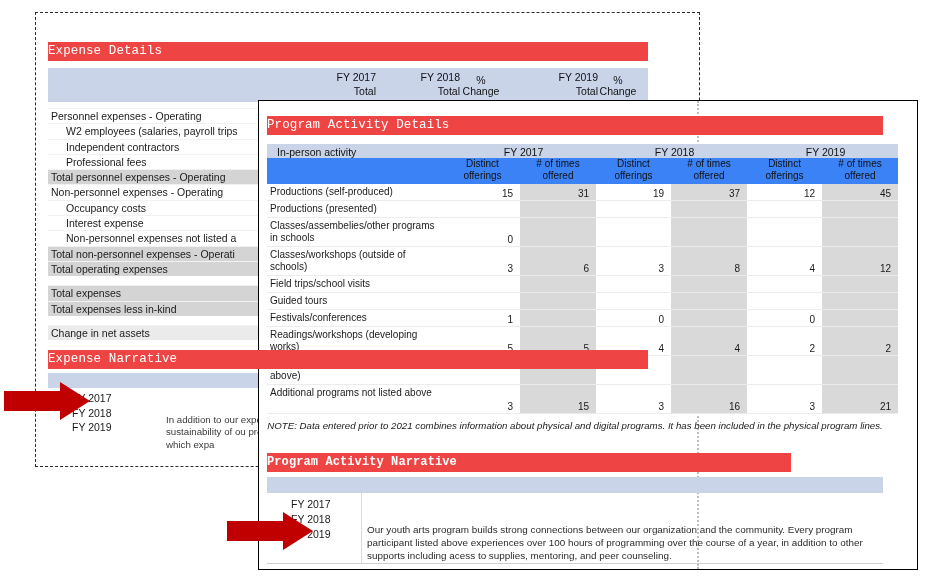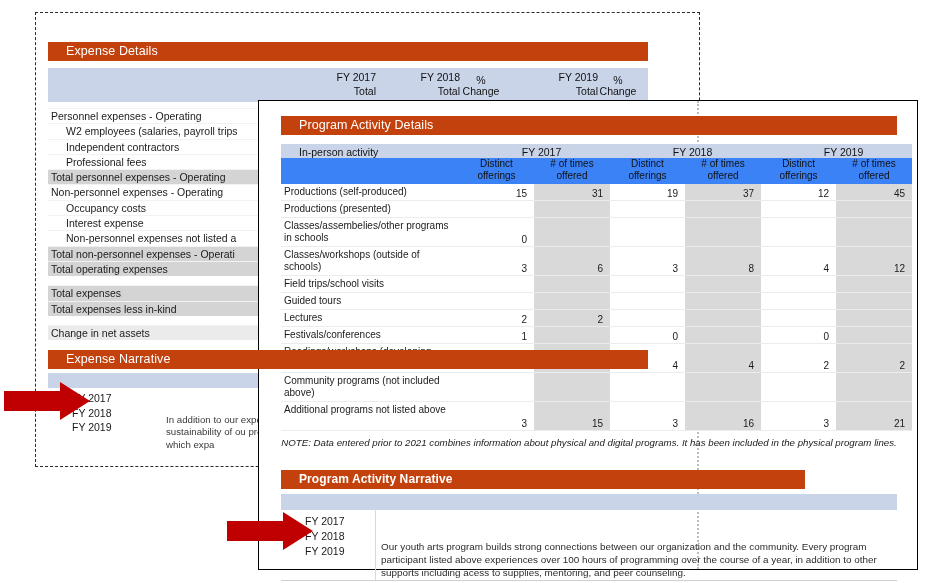--- a/index.html
+++ b/index.html
@@ -12,23 +12,23 @@
   #back-page{left:35px;top:12px;width:665px;height:455px;
              border:1px dashed #2b2b2b;}
   #front-page{left:258px;top:100px;width:660px;height:470px;
               border:1.5px solid #000000;box-shadow:0 0 0 0 #fff;}
 
   
   .split-guide{position:absolute;top:0;bottom:0;width:0;
                border-left:2px dotted #bdbdbd;}
 
   
-  .title-bar{background:#c2410c;color:#ffffff;font-size:12.5px;
-             padding:2px 0 3px 18px;letter-spacing:.1px;
-             box-sizing:border-box;position:relative;z-index:3;}
+  .title-bar{background:#ef4444;color:#ffffff;font-size:12.5px;
+             padding:2px 0 3px 0;letter-spacing:.1px;
+             box-sizing:border-box;position:relative;z-index:3;font-family:Liberation Mono, monospace;}
   .title-bar.bold{font-weight:bold;font-size:12px;}
 
   
   table{border-collapse:collapse;width:100%;table-layout:fixed;}
 
   
   #back-page .inner{position:absolute;left:12px;top:29px;width:630px;}
   #bk-head{height:34px;background:#c9d4e8;position:relative;}
   #bk-head .cell{position:absolute;font-size:10.5px;color:#111;
                  text-align:right;line-height:12px;}
@@ -39,27 +39,27 @@
   #bk-rows .tot{background:#d4d4d4;}
   #bk-rows .sub{background:#ebebeb;}
   #bk-rows .spacer{height:9px;background:#ffffff;border:0;}
   #bk-narr-band{height:15px;background:#c9d4e8;margin-top:4px;}
   #bk-narr{position:relative;font-size:10.5px;color:#1a1a1a;padding-top:3px;}
   #bk-narr .yr{padding-left:24px;height:14.5px;line-height:14.5px;}
   #bk-narr .txt{position:absolute;left:118px;top:26px;width:150px;
                 font-size:9.7px;line-height:12.3px;color:#3a3a3a;}
 
   
-  #front-page .inner{position:absolute;left:22px;top:15px;width:630px;}
+  #front-page .inner{position:absolute;left:8px;top:15px;width:630px;}
   #pa-table{margin-top:0;}
   #pa-table col.lbl{width:178px;}
   #pa-table col.dv{width:75px;}
   #pa-table col.to{width:76px;}
   #pa-table .yrhdr td{background:#c9d4e8;font-size:10.5px;color:#111;
-                      padding:2px 4px 0 18px;text-align:center;}
+                      padding:2px 4px 0 10px;text-align:center;}
   #pa-table .yrhdr td.lblcell{text-align:left;vertical-align:top;}
   #pa-table .subhdr td{background:#3b82f6;font-size:10px;color:#111;
                        padding:0 4px 3px 4px;text-align:center;
                        line-height:11.5px;vertical-align:bottom;}
   #pa-table tbody td{font-size:10px;color:#1a1a1a;
                      border-bottom:1px solid #ececec;
                      padding:1px 4px 1px 3px;vertical-align:bottom;
                      height:13px;}
   #pa-table tbody td.label{text-align:left;line-height:11.5px;
                            padding-left:3px;vertical-align:top;padding-top:2px;}
@@ -240,29 +240,20 @@
           <tr>
             <td class="label">Guided tours</td>
             <td class="v"></td>
             <td class="v shade"></td>
             <td class="v"></td>
             <td class="v shade"></td>
             <td class="v"></td>
             <td class="v shade"></td>
           </tr>
           <tr>
-            <td class="label">Lectures</td>
-            <td class="v">2</td>
-            <td class="v shade">2</td>
-            <td class="v"></td>
-            <td class="v shade"></td>
-            <td class="v"></td>
-            <td class="v shade"></td>
-          </tr>
-          <tr>
             <td class="label">Festivals/conferences</td>
             <td class="v">1</td>
             <td class="v shade"></td>
             <td class="v">0</td>
             <td class="v shade"></td>
             <td class="v">0</td>
             <td class="v shade"></td>
           </tr>
           <tr class="tall">
             <td class="label">Readings/workshops (developing works)</td>

